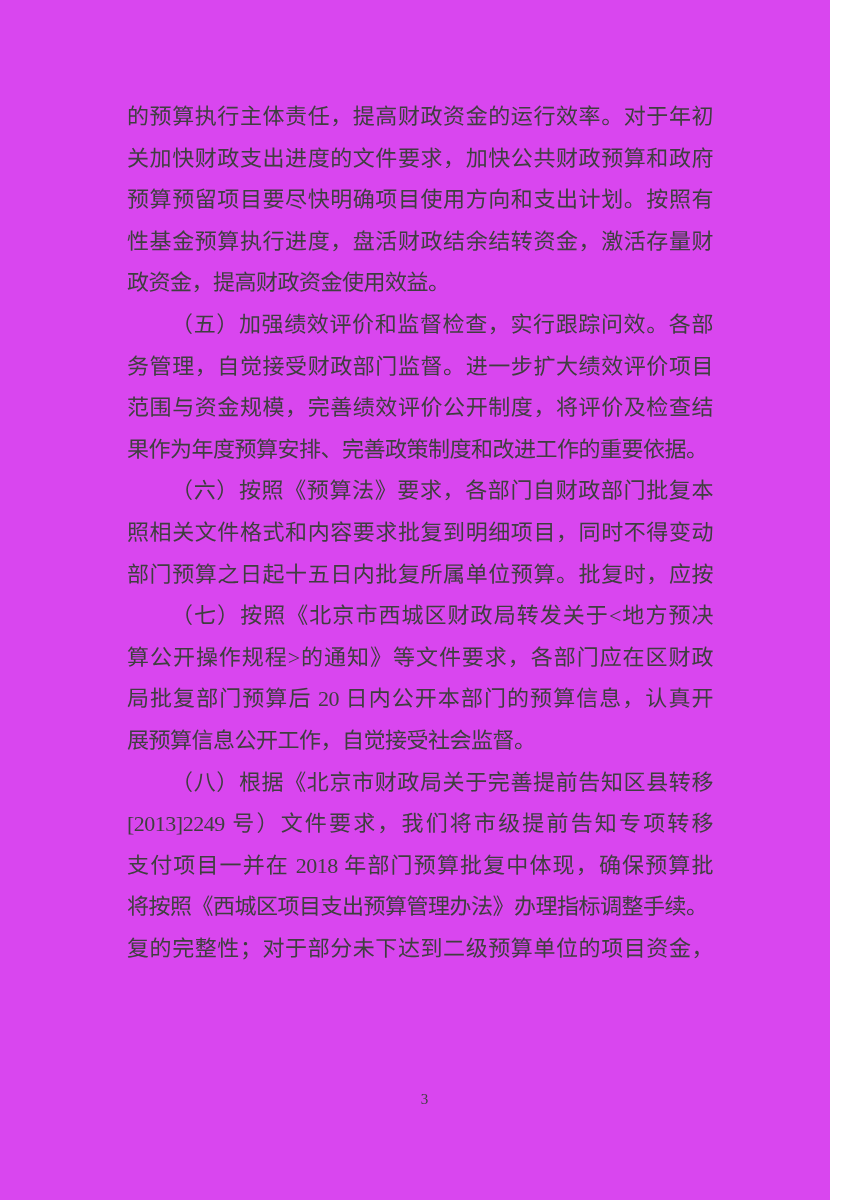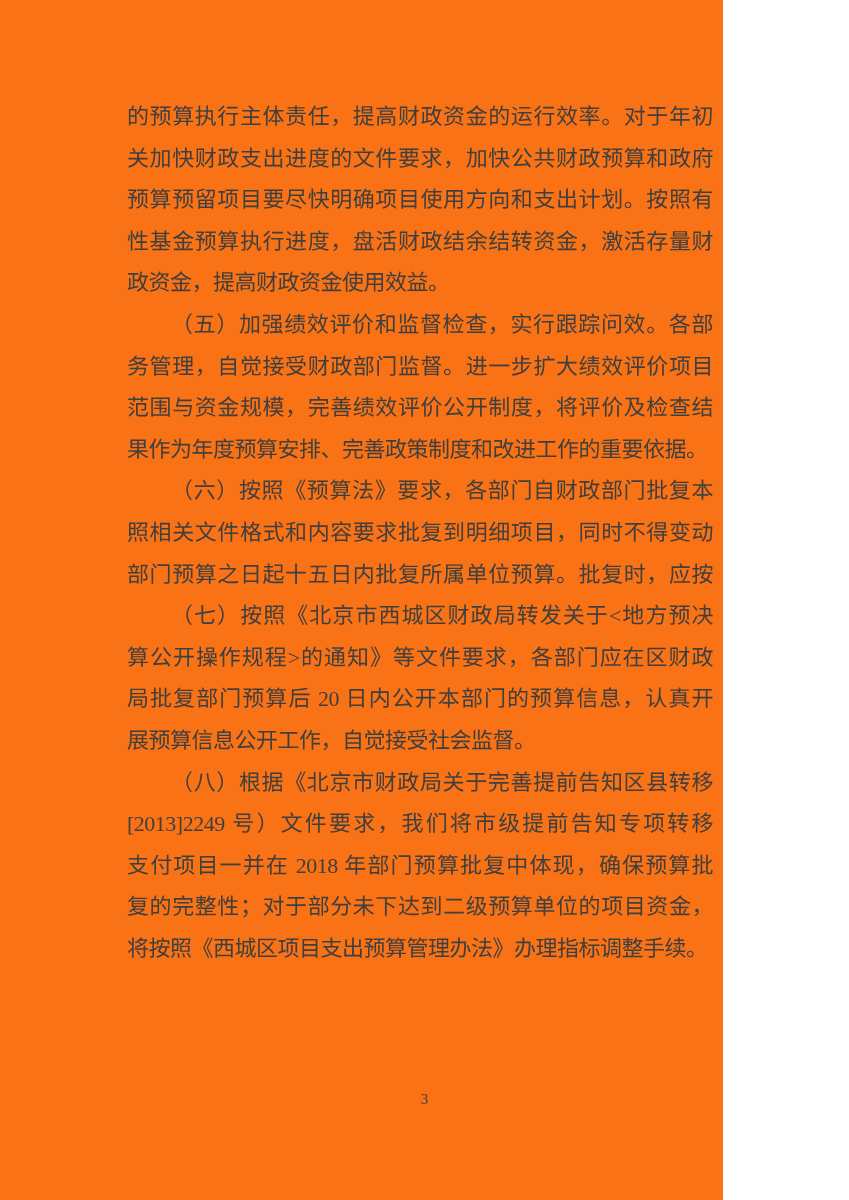--- a/index.html
+++ b/index.html
@@ -2,23 +2,23 @@
 <html lang="zh-CN"><head>
 <meta charset="utf-8">
 <style>
   html, body {
     margin: 0;
     padding: 0;
     background: #ffffff;
   }
   .page {
     position: relative;
-    width: 723px;
+    width: 830px;
     height: 1200px;
-    background: #f97316;
+    background: #d946ef;
     overflow: hidden;
     font-family: "Liberation Serif", "DejaVu Serif", serif;
   }
   .text-block {
     position: absolute;
     left: 127px;
     top: 96px;
     width: 586px;
     color: #3f3f3f;
     font-size: 22px;
@@ -80,18 +80,18 @@
       <div class="paragraph">
         <div class="line first-indent">（七）按照《北京市西城区财政局转发关于&lt;地方预决</div>
         <div class="line">算公开操作规程&gt;的通知》等文件要求，各部门应在区财政</div>
         <div class="line">局批复部门预算后 20 日内公开本部门的预算信息，认真开</div>
         <div class="line para-last">展预算信息公开工作，自觉接受社会监督。</div>
       </div>
       <div class="paragraph">
         <div class="line first-indent">（八）根据《北京市财政局关于完善提前告知区县转移</div>
         <div class="line">[2013]2249 号）文件要求，我们将市级提前告知专项转移</div>
         <div class="line">支付项目一并在 2018 年部门预算批复中体现，确保预算批</div>
+        <div class="line para-last">将按照《西城区项目支出预算管理办法》办理指标调整手续。</div>
         <div class="line">复的完整性；对于部分未下达到二级预算单位的项目资金，</div>
-        <div class="line para-last">将按照《西城区项目支出预算管理办法》办理指标调整手续。</div>
       </div>
     </main>
   <footer class="page-number">3</footer>
 </div>
 
 </body></html>

